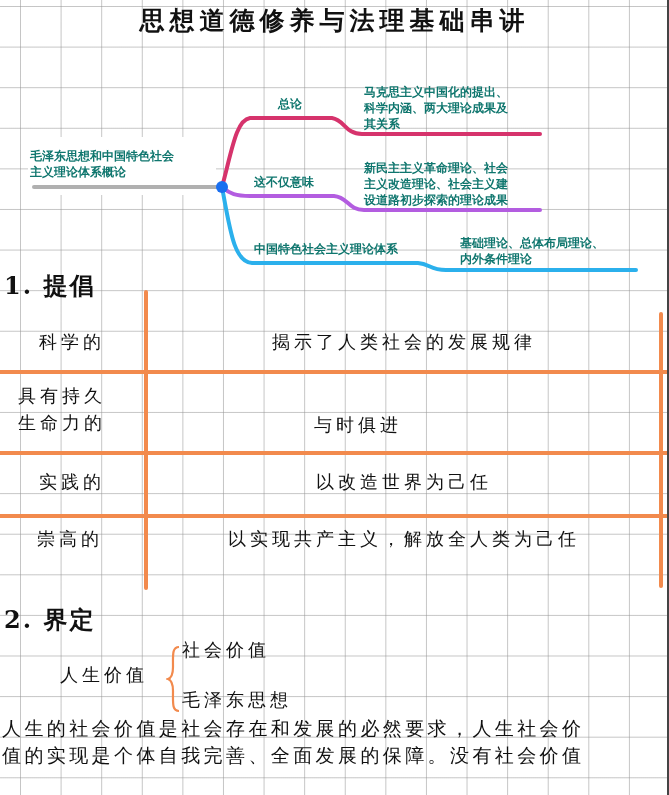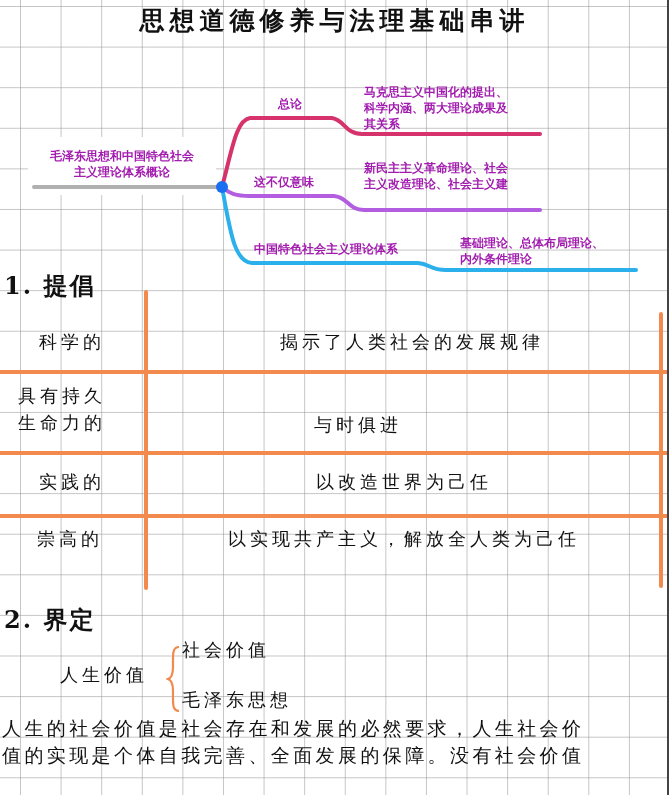--- a/index.html
+++ b/index.html
@@ -15,24 +15,24 @@
     color: #111;
   }
   .frame-edge { position: absolute; right: 0; top: 0; width: 2px; height: 795px; background: #444; }
   .abs { position: absolute; }
   .title {
     left: 0; top: 4px; width: 669px; text-align: center;
     font-size: 25px; letter-spacing: 5px; font-weight: bold;
   }
   .mm-text {
     font-family: "DejaVu Sans", "Liberation Sans", sans-serif;
-    font-size: 12px; line-height: 16px; color: #a21caf; font-weight: bold;
+    font-size: 12px; line-height: 16px; color: #0f766e; font-weight: bold;
   }
   .root-bg { left: 28px; top: 137px; width: 188px; height: 58px; background: #fff; }
-  .root-text { left: 30px; top: 148px; width: 184px; text-align: center; }
+  .root-text { left: 30px; top: 148px; width: 184px; text-align: left; }
   .heading { font-size: 24px; font-weight: bold; letter-spacing: 2px; }
   .cell { font-size: 18px; letter-spacing: 4px; text-align: center; }
   .orange-h { position: absolute; height: 4px; background: #f28a4d; }
   .orange-v { position: absolute; width: 4px; background: #f28a4d; border-radius: 2px; }
   .para {
     left: 2px; top: 715px; width: 662px;
     font-size: 19px; line-height: 27px; letter-spacing: 3.4px;
   }
   svg.mindmap { position: absolute; left: 0; top: 0; }
 </style>
@@ -61,38 +61,39 @@
 <div class="abs mm-text" style="left:364px; top:84px;">
   <div>马克思主义中国化的提出、</div>
   <div>科学内涵、两大理论成果及</div>
   <div>其关系</div>
 </div>
 
 <div class="abs mm-text" style="left:254px; top:174px;">这不仅意味</div>
 <div class="abs mm-text" style="left:364px; top:160px;">
   <div>新民主主义革命理论、社会</div>
   <div>主义改造理论、社会主义建</div>
+  <div>设道路初步探索的理论成果</div>
 </div>
 
 <div class="abs mm-text" style="left:254px; top:241px;">中国特色社会主义理论体系</div>
 <div class="abs mm-text" style="left:460px; top:235px;">
   <div>基础理论、总体布局理论、</div>
   <div>内外条件理论</div>
 </div>
 
 <div class="abs heading" style="left:4px; top:270px;">1. 提倡</div>
 
 <div class="orange-v" style="left:144px; top:290px; height:300px;"></div>
 <div class="orange-v" style="left:659px; top:312px; height:276px;"></div>
 <div class="orange-h" style="left:0; top:370px; width:667px;"></div>
 <div class="orange-h" style="left:0; top:451px; width:667px;"></div>
 <div class="orange-h" style="left:0; top:514px; width:667px;"></div>
 
 <div class="abs cell" style="left:0; top:330px; width:144px;">科学的</div>
-<div class="abs cell" style="left:148px; top:330px; width:512px;padding-left:8px;">揭示了人类社会的发展规律</div>
+<div class="abs cell" style="left:148px; top:330px; width:512px;">揭示了人类社会的发展规律</div>
 
 <div class="abs cell" style="left:0; top:382px; width:144px; line-height:27px; text-align:left; padding-left:18px; box-sizing:border-box;">
   <div>具有持久</div>
   <div>生命力的</div>
 </div>
 <div class="abs cell" style="left:148px; top:413px; width:420px;">与时俱进</div>
 
 <div class="abs cell" style="left:0; top:470px; width:144px;">实践的</div>
 <div class="abs cell" style="left:148px; top:470px; width:512px;">以改造世界为己任</div>
 

